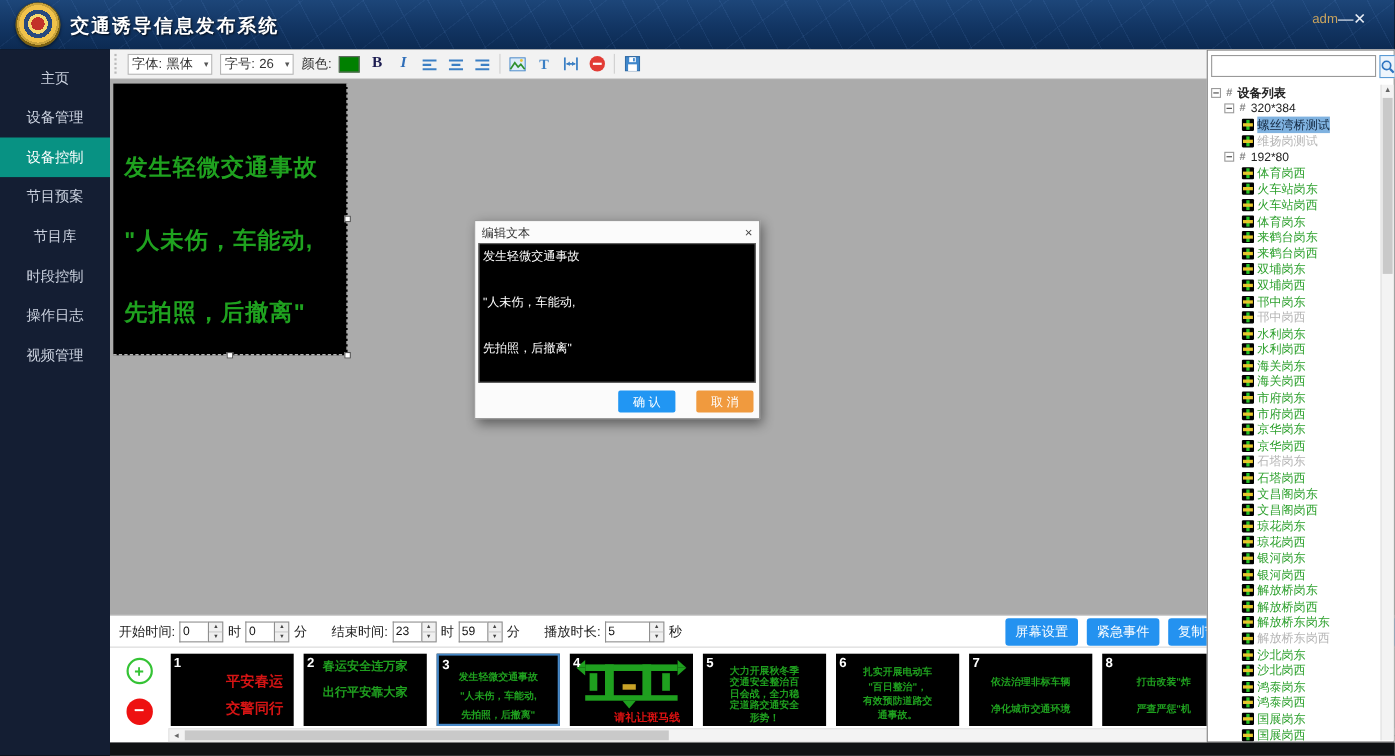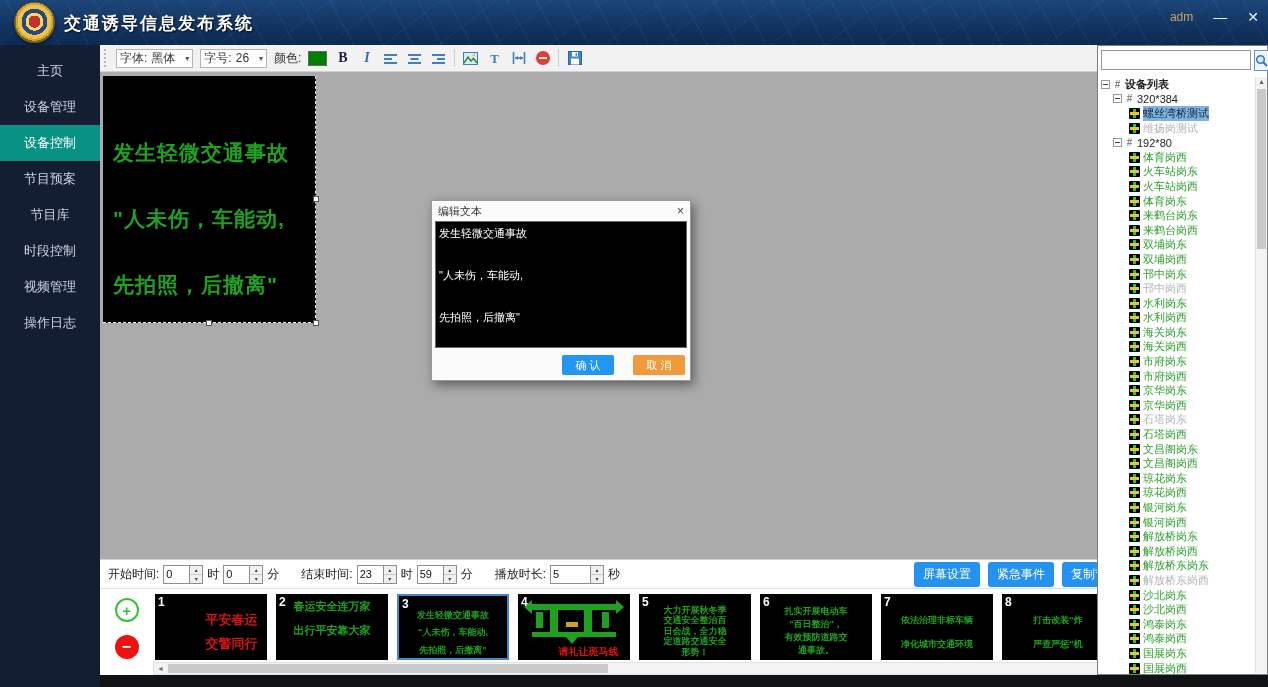--- a/index.html
+++ b/index.html
@@ -11,21 +11,21 @@
   .header{position:absolute;top:0;left:0;right:0;height:45px;
           background:linear-gradient(180deg,#1d4679 0%,#123563 55%,#0c2a52 100%);overflow:hidden;}
   .header::after{content:'';position:absolute;inset:0;
      background:repeating-linear-gradient(62deg,rgba(130,180,255,.08) 0 1px,transparent 1px 26px),
                 repeating-linear-gradient(-38deg,rgba(130,180,255,.06) 0 1px,transparent 1px 34px);}
   .logo{position:absolute;left:14px;top:2px;width:41px;height:41px;border-radius:50%;z-index:2;
         background:radial-gradient(circle at 50% 48%,#c2312a 0 6px,#f5d76e 6px 9px,#27497f 9px 13px,#f0c24a 13px 17px,#caa43c 17px 19px,#7d6313 19px);
         box-shadow:0 1px 3px rgba(0,0,0,.65);}
   .title{position:absolute;left:64px;top:12px;color:#fff;font-size:17px;font-weight:bold;
          letter-spacing:2px;z-index:2;text-shadow:1px 1px 2px rgba(0,0,0,.8);}
-  .header-right{position:absolute;right:9px;top:0;height:34px;display:flex;align-items:center;gap:20px;z-index:2;}
+  .header-right{position:absolute;right:26px;top:0;height:34px;display:flex;align-items:center;z-index:2;}
   .user{color:#c9a45e;font-size:12px;}
   .winbtn{color:#e8edf5;font-size:14px;cursor:default;line-height:14px;}
 
   
   .sidebar{position:absolute;left:0;top:45px;width:100px;bottom:0;background:#141e33;padding-top:8px;}
   .side-item{height:36px;line-height:36px;text-align:center;color:#ccd3e0;font-size:13px;}
   .side-item.active{background:#089283;color:#fff;}
 
   
   .main{position:absolute;left:100px;top:45px;width:1189px;bottom:0;background:#ababab;}
@@ -145,22 +145,22 @@
     </div>
   </div>
 
   <div class="sidebar" id="sidebar">
       <div class="side-item">主页</div>
       <div class="side-item">设备管理</div>
       <div class="side-item active">设备控制</div>
       <div class="side-item">节目预案</div>
       <div class="side-item">节目库</div>
       <div class="side-item">时段控制</div>
+      <div class="side-item">操作日志</div>
       <div class="side-item">视频管理</div>
-      <div class="side-item">操作日志</div>
     </div>
 
   <div class="main">
 
     <div class="toolbar">
       <span class="grip"></span>
       <div class="combo">
         <span>字体:</span>
         <span>黑体</span>
         <span class="arr">▾</span>

